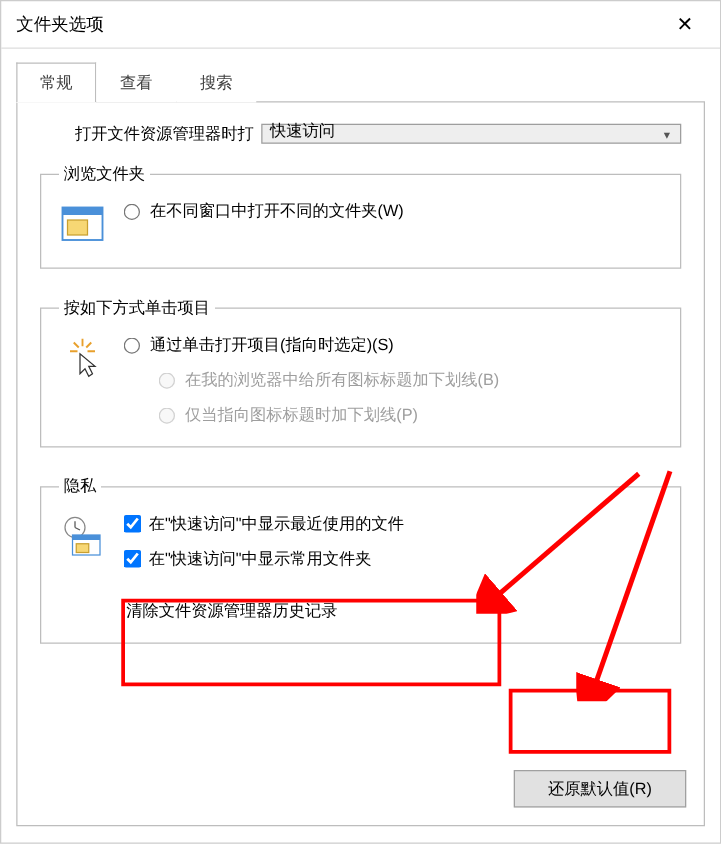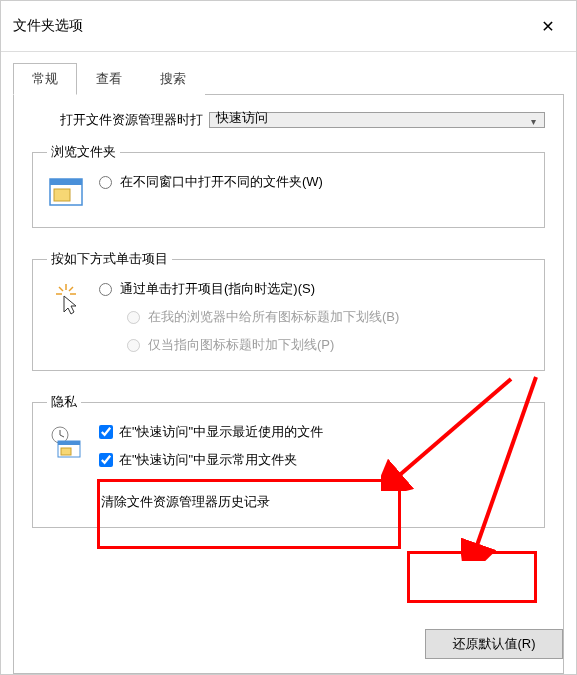--- a/index.html
+++ b/index.html
@@ -11,21 +11,21 @@
   color: #000;
 }
 .window {
   width: 577px;
   height: 675px;
   background: #fff;
   position: relative;
   border: 1px solid #ccc;
 }
 .titlebar {
-  height: 51px;
+  height: 38px;
   display: flex;
   align-items: center;
   padding: 0 6px 0 12px;
   border-bottom: 1px solid #ddd;
 }
 .titlebar .title { flex: 1; font-size: 14px; }
 .close-btn {
   width: 44px;
   height: 30px;
   display: flex;
@@ -102,21 +102,21 @@
   background: #e1e1e1;
   border: 1px solid #a0a0a0;
   display: inline-flex;
   align-items: center;
   justify-content: center;
   padding: 0 10px;
   cursor: pointer;
 }
 .restore-btn {
   position: absolute;
-  right: 0;
+  right: 14px;
   bottom: 14px;
   min-width: 138px;
 }
 .red-box { position: absolute; border: 3px solid #ff0000; pointer-events: none; z-index: 50; }
 .arrow { position: absolute; z-index: 60; pointer-events: none; }
 
 .folder-icon, .cursor-icon, .privacy-icon { width: 36px; height: 36px; }
 </style>
 </head>
 <body>

